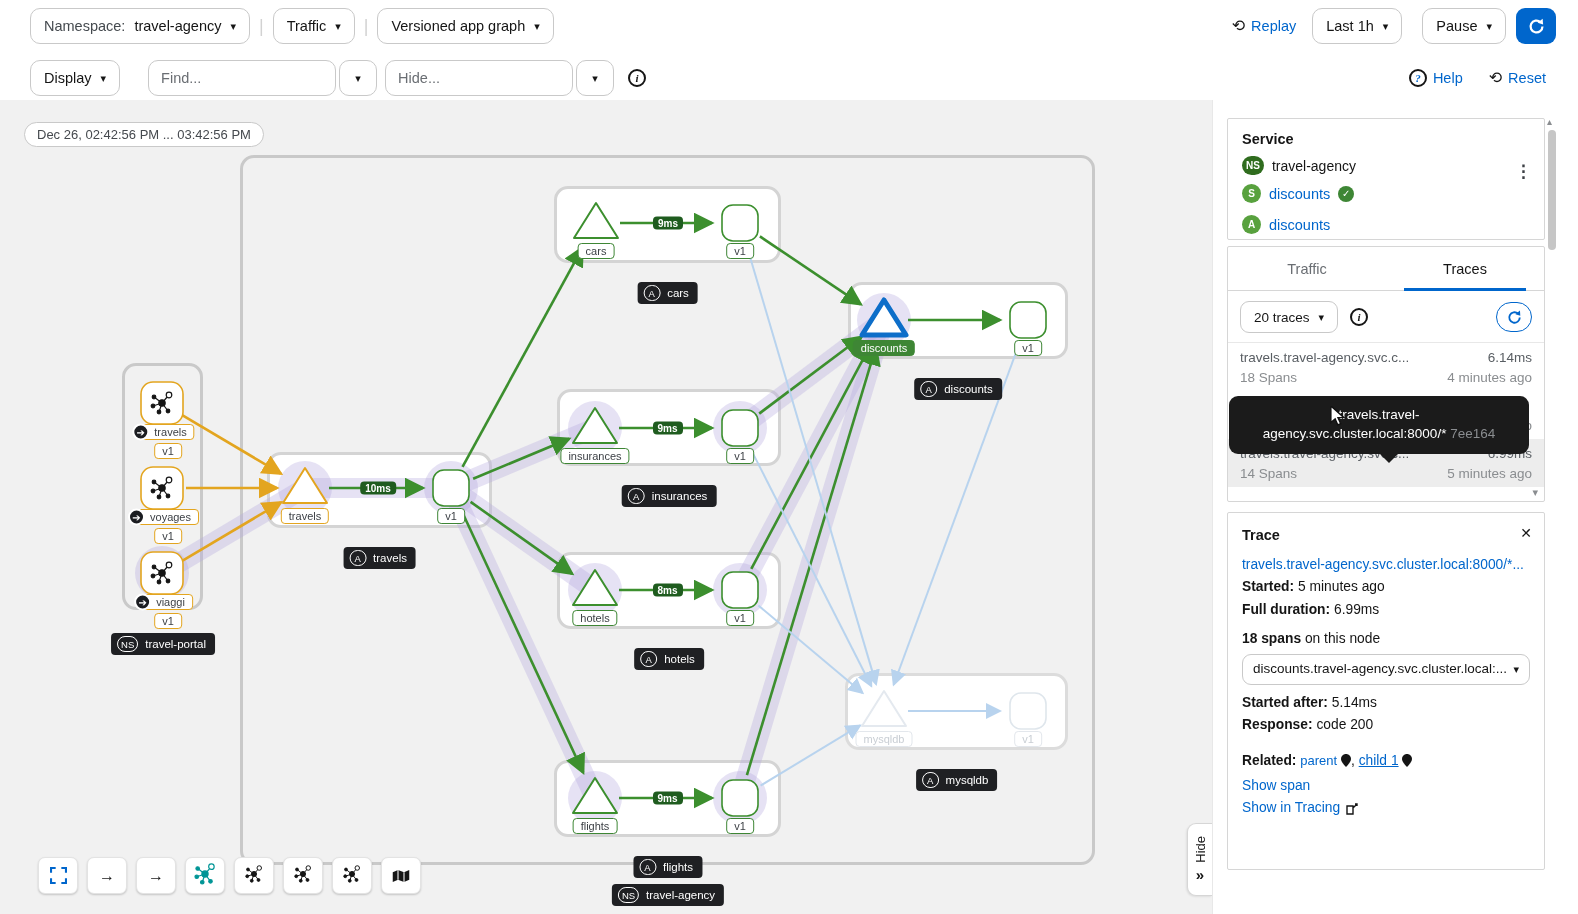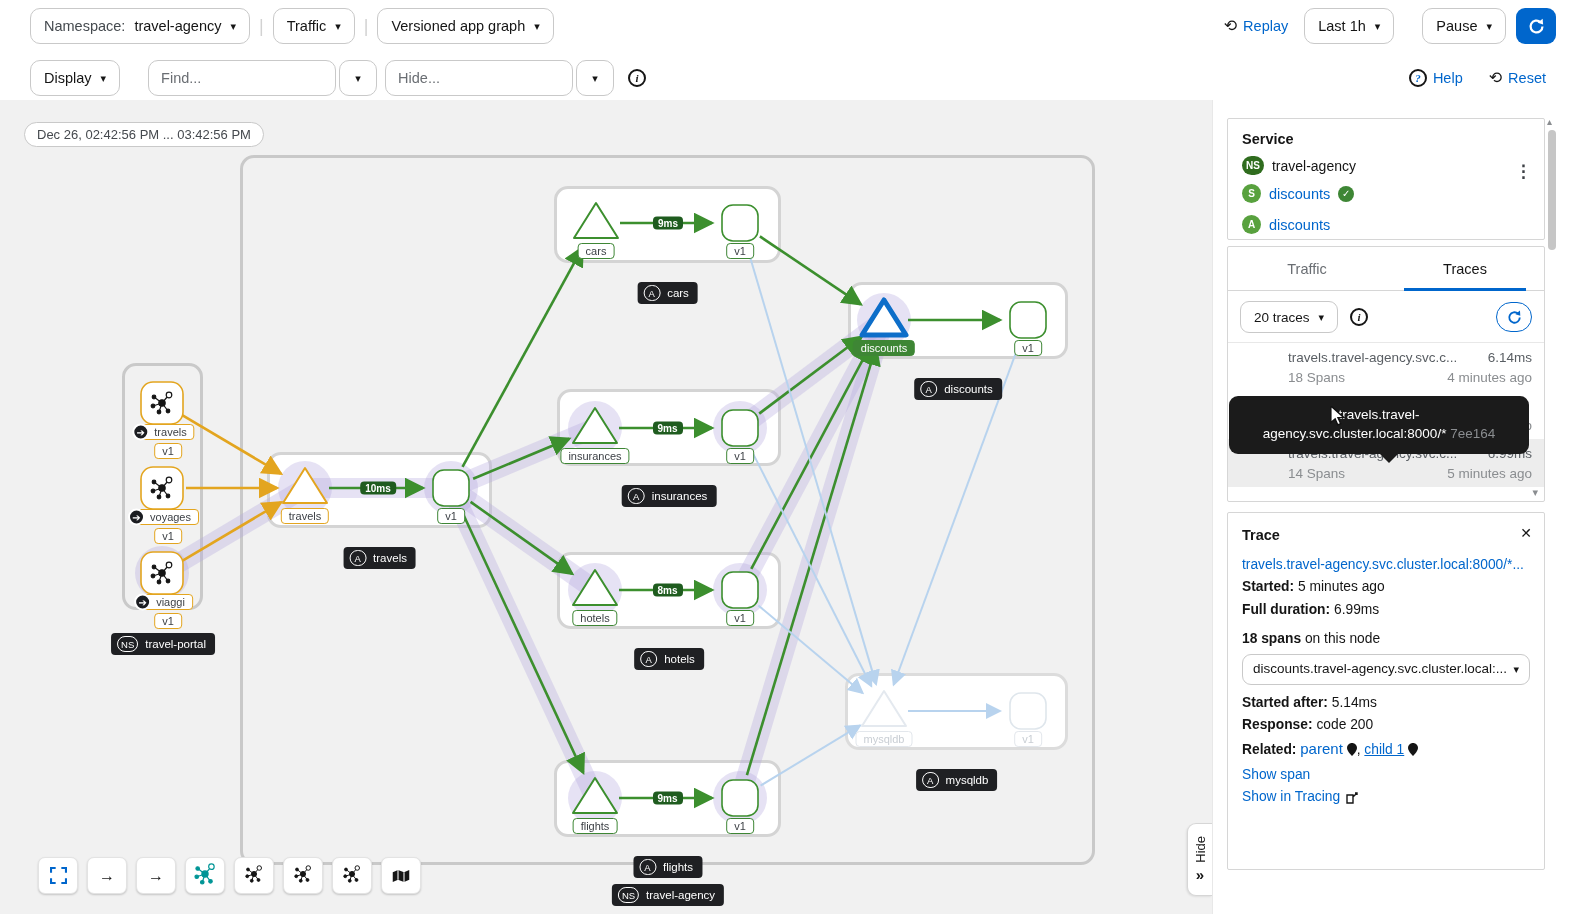--- a/index.html
+++ b/index.html
@@ -86,21 +86,21 @@
   .tabs { display:flex; border-bottom:1px solid #d6d6d6; height:44px; }
   .tab { flex:1; display:flex; align-items:center; justify-content:center; font-size:14.5px; color:#6a6e73;
     position:relative; cursor:pointer; }
   .tab.active { color:#151515; }
   .tab.active::after { content:""; position:absolute; left:18px; right:18px; bottom:-1px; height:3px; background:#0066cc; }
   .traces-bar { display:flex; align-items:center; gap:12px; padding:10px 12px 9px 12px; border-bottom:1px solid #e8e8e8; }
   .chip.small { height:32px; font-size:13.5px; border-radius:9px; }
   .refresh-o { margin-left:auto; width:36px; height:30px; border:1px solid #0066cc; border-radius:16px;
     background:#fff; display:inline-flex; align-items:center; justify-content:center; cursor:pointer; }
   .trow-item { padding:7px 12px 6px 12px; font-size:13.5px; color:#6a6e73; }
-  .trow-item .l1, .trow-item .l2 { display:flex; justify-content:space-between;margin-left:48px; }
+  .trow-item .l1, .trow-item .l2 { display:flex; justify-content:space-between; }
   .trow-item .l1 { color:#595e63; margin-bottom:5px; }
   .trow-item .l2 { color:#8a8d90; }
   .trow-item.selected { background:#ededed; }
   .list-down { position:absolute; right:6px; bottom:2px; color:#8a8d90; font-size:11px; }
   #card-trace { top:412px; height:358px; padding:12px 14px; font-size:13.8px; line-height:1.5; }
   #card-trace h3 { font-size:14.5px; margin-bottom:8px; }
   #card-trace .close { position:absolute; right:12px; top:10px; font-size:14px; color:#151515; cursor:pointer; }
   .tr-line { margin-bottom:2px; }
   .tr-line b { font-weight:bold; }
   .span-select { display:flex; align-items:center; width:100%; height:31px; border:1px solid #c9c9c9;
@@ -139,21 +139,21 @@
       <span class="pipe">|</span>
       <span class="chip">
         <span>Versioned app graph</span>
         <span class="caret">▾</span>
       </span>
       <span class="spacer"></span>
       <a class="link" style="margin-right:16px;">
         <span class="icon-dark">⟲</span>
         <span>Replay</span>
       </a>
-      <span class="chip" style="margin-right:28px;">
+      <span class="chip" style="margin-right:20px;">
         <span>Last 1h</span>
         <span class="caret">▾</span>
       </span>
       <span class="chip">
         <span>Pause</span>
         <span class="caret">▾</span>
       </span>
       <button class="btn-blue">
         <svg width="17" height="17" viewBox="0 0 16 16">
           <path d="M13.6 8 a5.6 5.6 0 1 1 -1.9 -4.2" fill="none" stroke="#fff" stroke-width="2.1"></path>
@@ -543,21 +543,21 @@
       <div class="tr-line"><b>Full duration:</b> <span>6.99ms</span></div>
       <div class="tr-line" style="margin-top:8px;"><b>18 spans</b><span> on this node</span></div>
       <div class="span-select">
         <span class="txt">discounts.travel-agency.svc.cluster.local:...</span>
         <span class="caret">▾</span>
       </div>
       <div class="tr-line"><b>Started after:</b> <span>5.14ms</span></div>
       <div class="tr-line"><b>Response:</b> <span>code 200</span></div>
       <div class="tr-line">
         <b>Related:</b>
-        <a class="link" style="font-size:15px;">parent</a>
+        <a class="link" style="font-size:13px;margin-top:13px;">parent</a>
         <svg class="pin" width="10" height="13" viewBox="0 0 10 13">
             <path d="M5 0 C2.2 0 0 2.2 0 5 C0 8.2 5 13 5 13 C5 13 10 8.2 10 5 C10 2.2 7.8 0 5 0 Z" fill="#151515"></path>
           </svg><span>, </span>
         <a class="link" style="font-size:13.8px;text-decoration:underline;">child 1</a>
         <svg class="pin" width="10" height="13" viewBox="0 0 10 13">
             <path d="M5 0 C2.2 0 0 2.2 0 5 C0 8.2 5 13 5 13 C5 13 10 8.2 10 5 C10 2.2 7.8 0 5 0 Z" fill="#151515"></path>
           </svg>
       </div>
       <div class="tr-line" style="margin-top:4px;"><a class="link" style="font-size:13.8px;">Show span</a></div>
       <div class="tr-line">

